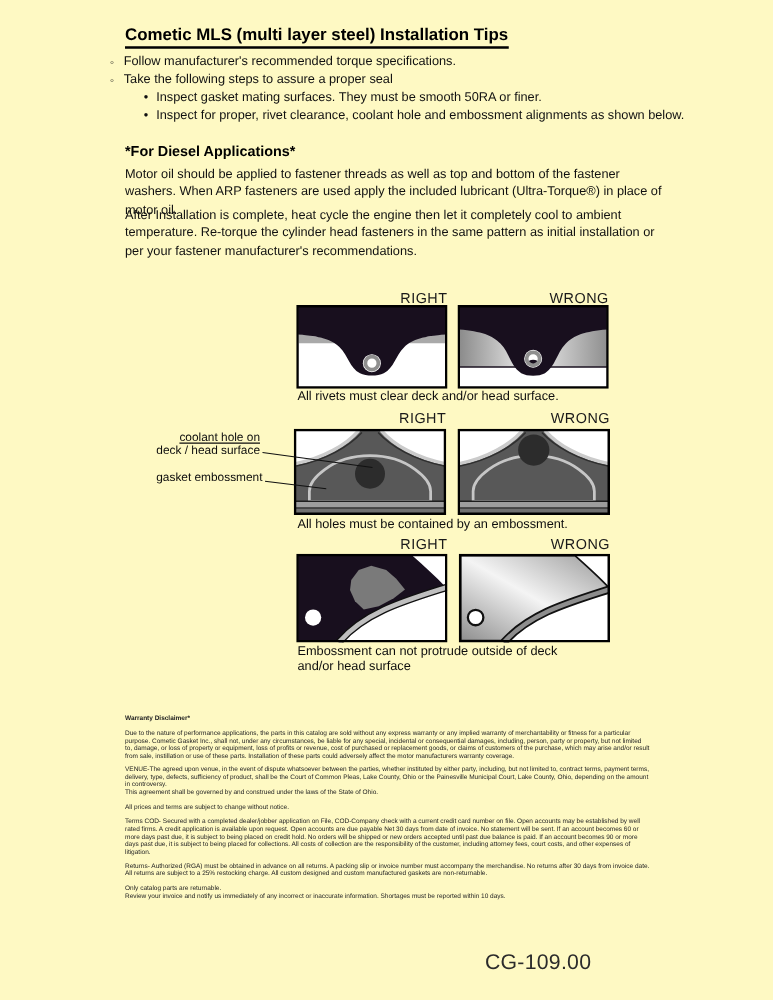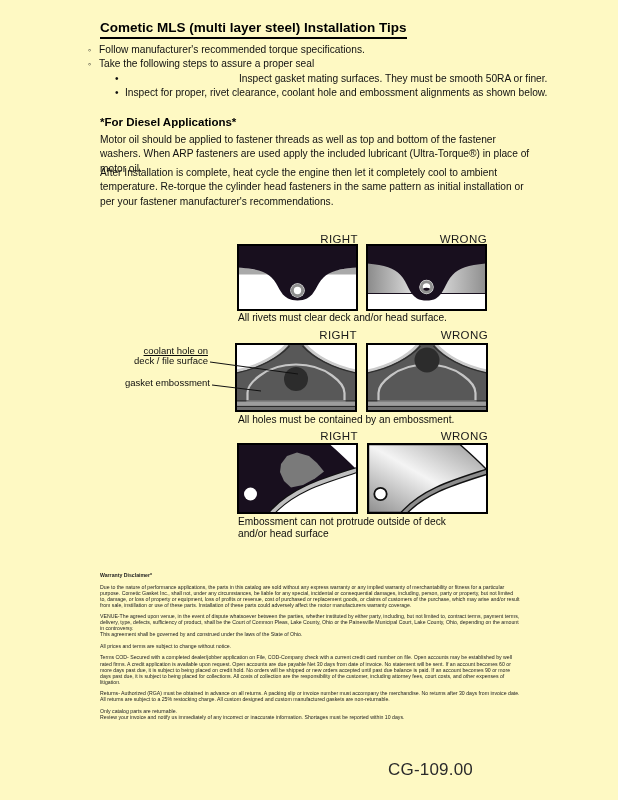--- a/index.html
+++ b/index.html
@@ -6,21 +6,21 @@
   .page{position:relative;width:618px;height:800px;background:#fef9c3;
         font-family:"Liberation Sans",sans-serif;color:#111;overflow:hidden;}
   .abs{position:absolute;}
 
   .title{left:100px;top:20px;font-size:13.5px;font-weight:bold;color:#000;
          border-bottom:2px solid #000;padding-bottom:2px;white-space:nowrap;}
 
   .bullets{left:88px;top:43px;font-size:10.2px;line-height:14.4px;color:#101010;}
   .bullet{position:relative;padding-left:11px;white-space:nowrap;}
   .bullet::before{content:"\25E6";position:absolute;left:0;top:0;font-size:9px;}
-  .sub{position:relative;padding-left:37px;white-space:nowrap;text-align:right;}
+  .sub{position:relative;padding-left:37px;white-space:nowrap;}
   .sub::before{content:"\2022";position:absolute;left:27px;top:0;}
 
   .dheading{left:100px;top:116px;font-size:11.5px;font-weight:bold;color:#000;}
   .dpara{left:100px;width:434px;font-size:10.2px;line-height:14.4px;color:#101010;}
   .dnote{left:100px;top:209px;font-size:10.2px;white-space:nowrap;color:#101010;}
 
   .dlabel{font-size:11.5px;color:#1a1a1a;text-align:right;letter-spacing:.4px;}
   .dcaption{font-size:10.2px;color:#0d0d0d;line-height:11.5px;white-space:nowrap;}
   .diagbox{position:absolute;}
   .diagbox svg{display:block;width:100%;height:100%;}
@@ -87,21 +87,21 @@
       <rect x="1" y="1" width="119" height="65" fill="none" stroke="#000" stroke-width="2"></rect>
     </svg>
   </div>
 
   <div class="abs dcaption" style="left:238px;top:312px;">All rivets must clear deck and/or head surface.</div>
 
   <div class="abs dlabel" style="left:235px;top:329px;width:122px;">RIGHT</div>
   <div class="abs dlabel" style="left:366px;top:329px;width:122px;">WRONG</div>
 
   <div class="abs anno" style="right:410px;top:346px;text-decoration:underline;">coolant hole on</div>
-  <div class="abs anno" style="right:410px;top:356px;">deck / file surface</div>
+  <div class="abs anno" style="right:410px;top:356px;">deck / head surface</div>
   <div class="abs anno" style="right:408px;top:378px;">gasket embossment</div>
 
   <div class="diagbox" style="left:235px;top:343px;width:122px;height:69px;">
     <svg viewBox="0 0 122 69" xmlns="http://www.w3.org/2000/svg">
       <rect x="1" y="1" width="120" height="67" fill="#585858"></rect>
       <path d="M1.5,1.5 L52,1.5 C42,13 24,23.5 1.5,28 Z" fill="#ffffff"></path>
       <path d="M121,1.5 L70,1.5 C80,13 98,23.5 121,28 Z" fill="#ffffff"></path>
       <path d="M52,1.5 C42,13 24,23.5 1.5,28" stroke="#cbcbcb" stroke-width="3" fill="none"></path>
       <path d="M54.5,3 C44.5,14 26,24.8 2,29.8" stroke="#2f2f2f" stroke-width="1.2" fill="none"></path>
       <path d="M70,1.5 C80,13 98,23.5 121,28" stroke="#cbcbcb" stroke-width="3" fill="none"></path>

